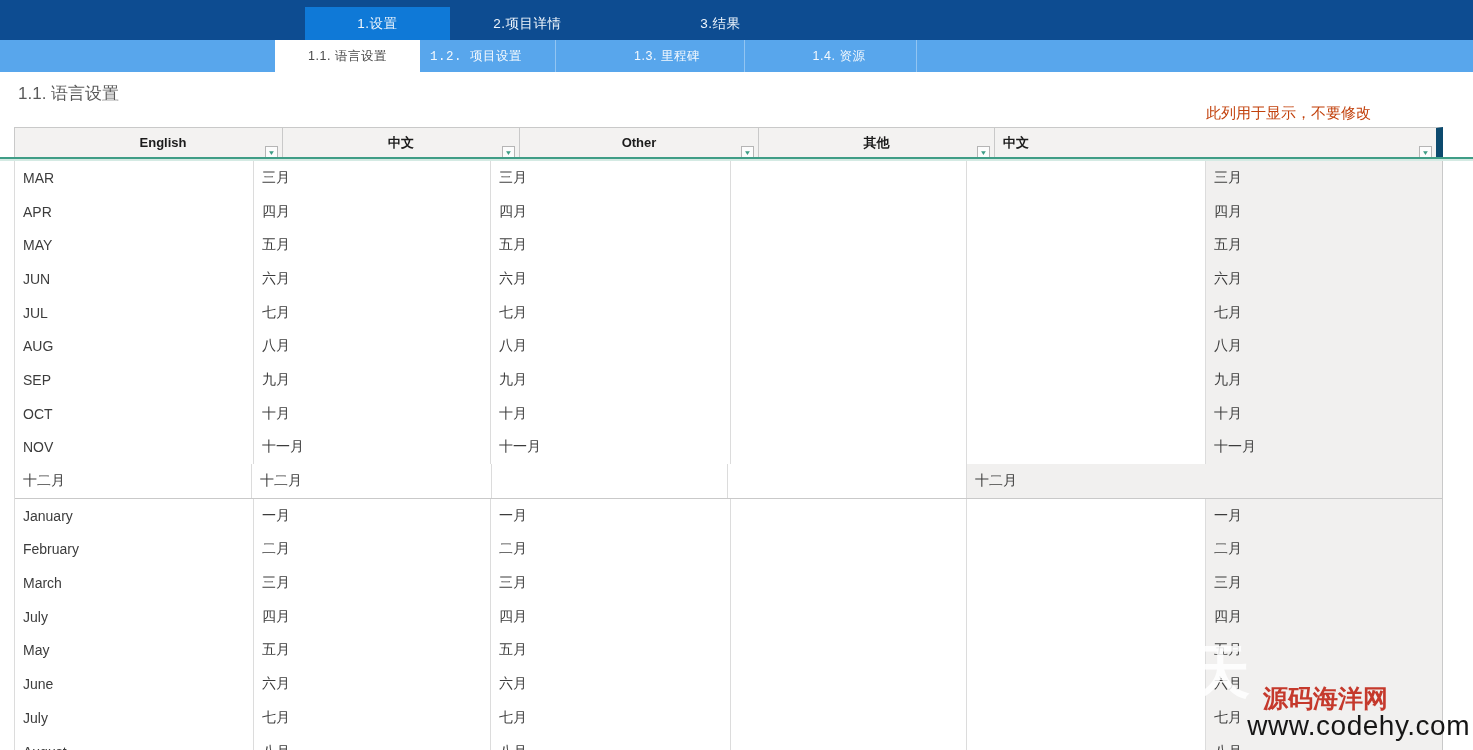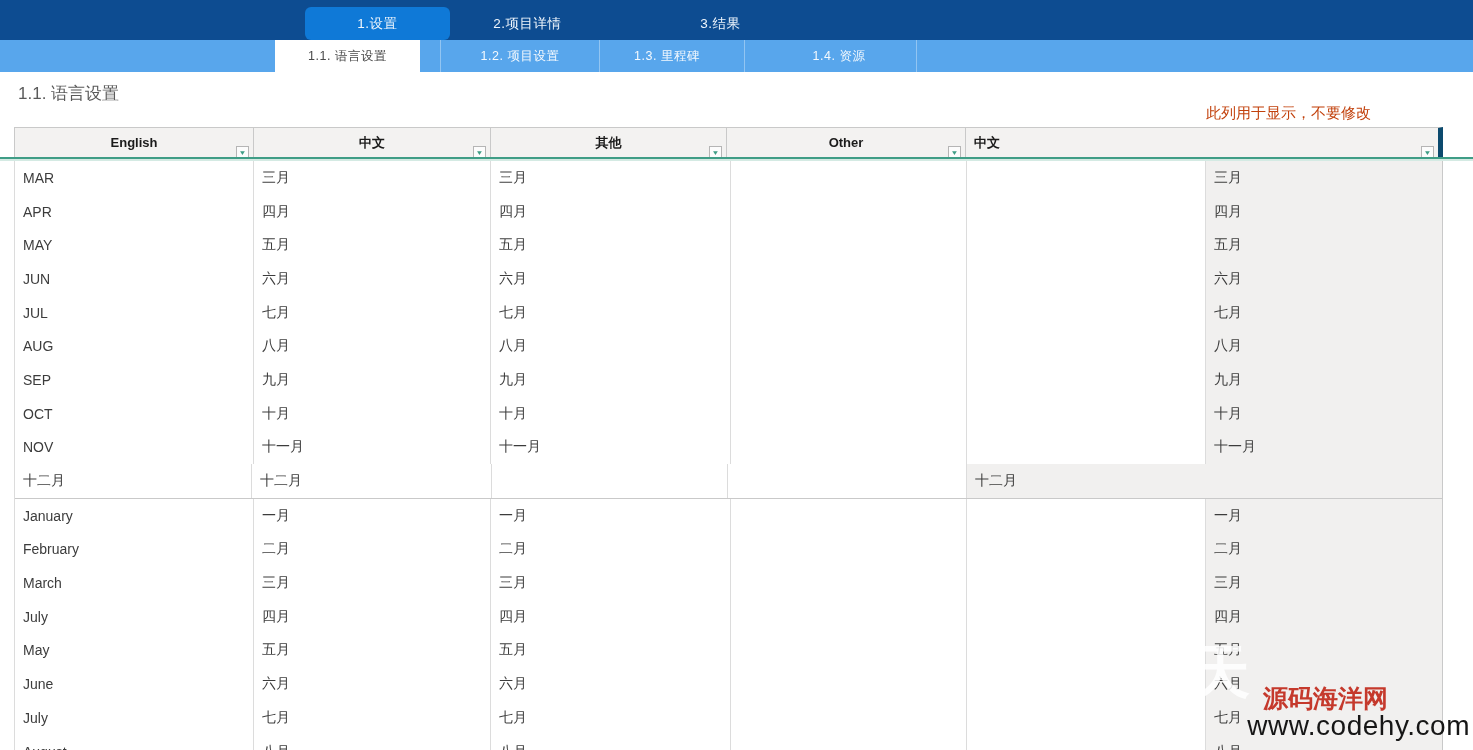--- a/index.html
+++ b/index.html
@@ -9,54 +9,55 @@
     font-family:"Liberation Sans","DejaVu Sans",sans-serif;
   }
 
   
   .topbar { position:absolute; left:0; top:0; width:1473px; height:40px; background:#0d4c91; z-index:2; }
   .topbar .tab {
     position:absolute; top:7px; height:33px; width:145px;
     display:flex; align-items:center; justify-content:center;
     color:#eef5fc; font-size:13.5px; cursor:default; letter-spacing:0.5px;
   }
-  .topbar .tab:nth-child(1){ left:305px;border-radius:6px; }
+  .topbar .tab:nth-child(1){ left:305px; }
   .topbar .tab:nth-child(2){ left:455px; }
   .topbar .tab:nth-child(3){ left:648px; }
   .topbar .tab.active { background:#0f79d7; }
 
   
   .subbar { position:absolute; left:0; top:40px; width:1473px; height:32px; background:#58a6ec; z-index:2; }
   .subbar .tab {
     position:absolute; top:0; height:32px; box-sizing:border-box;
     display:flex; align-items:center; justify-content:center;
     color:rgba(255,255,255,0.93); font-size:12.5px; cursor:default; letter-spacing:0.5px;
   }
   .subbar .tab:nth-child(1){ left:275px; width:145px; }
-  .subbar .tab:nth-child(2){ left:440px; width:160px; border-left:1px solid rgba(255,255,255,0.35); border-right:1px solid rgba(255,255,255,0.35); }
+  .subbar .tab:nth-child(2){ left:396px; width:160px; border-left:1px solid rgba(255,255,255,0.35); border-right:1px solid rgba(255,255,255,0.35);font-family:Liberation Mono, monospace; }
   .subbar .tab:nth-child(3){ left:590px; width:155px; border-right:1px solid rgba(255,255,255,0.35); }
   .subbar .tab:nth-child(4){ left:762px; width:155px; border-right:1px solid rgba(255,255,255,0.35); }
   .subbar .tab.active { background:#ffffff; color:#4a4a4a; }
 
   
   .page-title { position:absolute; left:18px; top:82px; font-size:17px; color:#5a5a5a; }
   .note { position:absolute; left:1206px; top:104px; font-size:15px; color:#c2410c; }
 
   
   .teal-line {
     position:absolute; left:0; top:157px; width:1473px; height:4px; z-index:3;
     background:linear-gradient(to bottom, #3f9d86 0%, #3f9d86 50%, #d4eae3 50%, #d4eae3 100%);
   }
 
   
   .table { position:absolute; left:14px; top:127px; width:1429px; z-index:1; }
   .thead {
     display:flex; height:30px; box-sizing:border-box;
-    border-top:1px solid #c9c9c9; border-left:1px solid #c9c9c9; border-right:5px solid #0c4a6e;
+    border-top:1px solid #c9c9c9; border-left:1px solid #c9c9c9; border-right:7px solid #0c4a6e;
     background:#f3f2f1;
+    padding-left:29px;
   }
   .th {
     position:relative; box-sizing:border-box;
     display:flex; align-items:center; justify-content:center;
     font-weight:bold; font-size:13px; color:#1b1b1b;
     border-right:1px solid #c9c9c9;
   }
   .th.align-left { justify-content:flex-start; padding-left:8px; }
   .th:last-child { border-right:none; }
 
@@ -116,28 +117,28 @@
         <span class="filter-btn">
           <span class="glyph">▼</span>
         </span>
       </div>
       <div class="th c1">
         <span>中文</span>
         <span class="filter-btn">
           <span class="glyph">▼</span>
         </span>
       </div>
+      <div class="th c4">
+        <span>Other</span>
+        <span class="filter-btn">
+          <span class="glyph">▼</span>
+        </span>
+      </div>
       <div class="th c3">
         <span>其他</span>
-        <span class="filter-btn">
-          <span class="glyph">▼</span>
-        </span>
-      </div>
-      <div class="th c4">
-        <span>Other</span>
         <span class="filter-btn">
           <span class="glyph">▼</span>
         </span>
       </div>
       <div class="th c5 align-left">
         <span>中文</span>
         <span class="filter-btn">
           <span class="glyph">▼</span>
         </span>
       </div>

